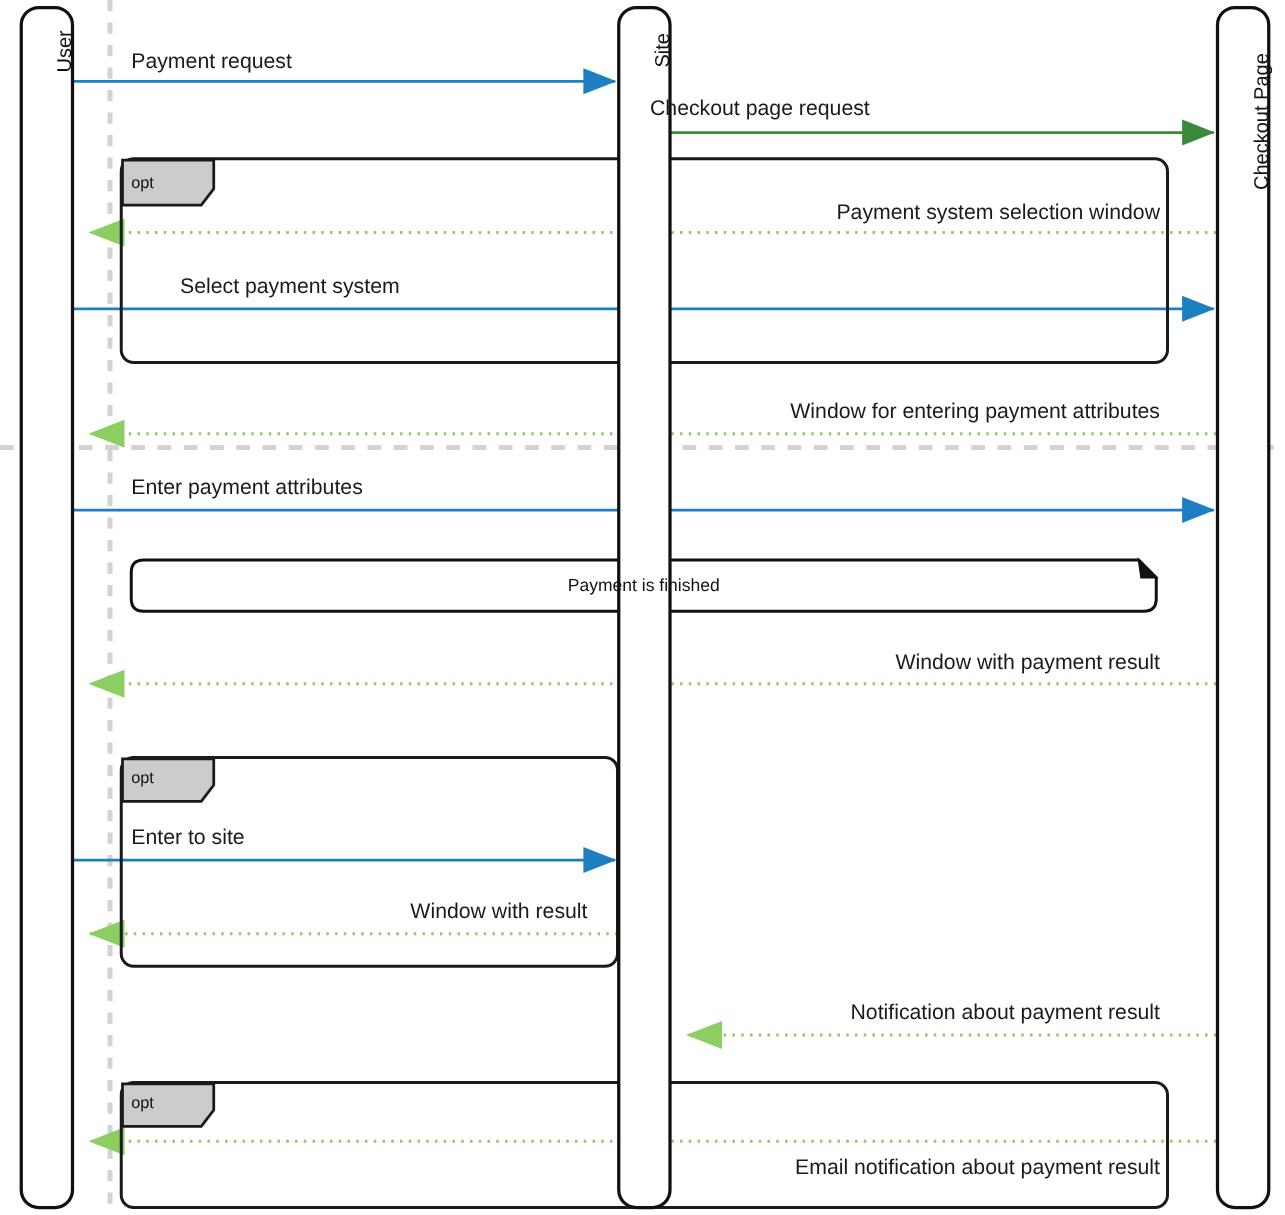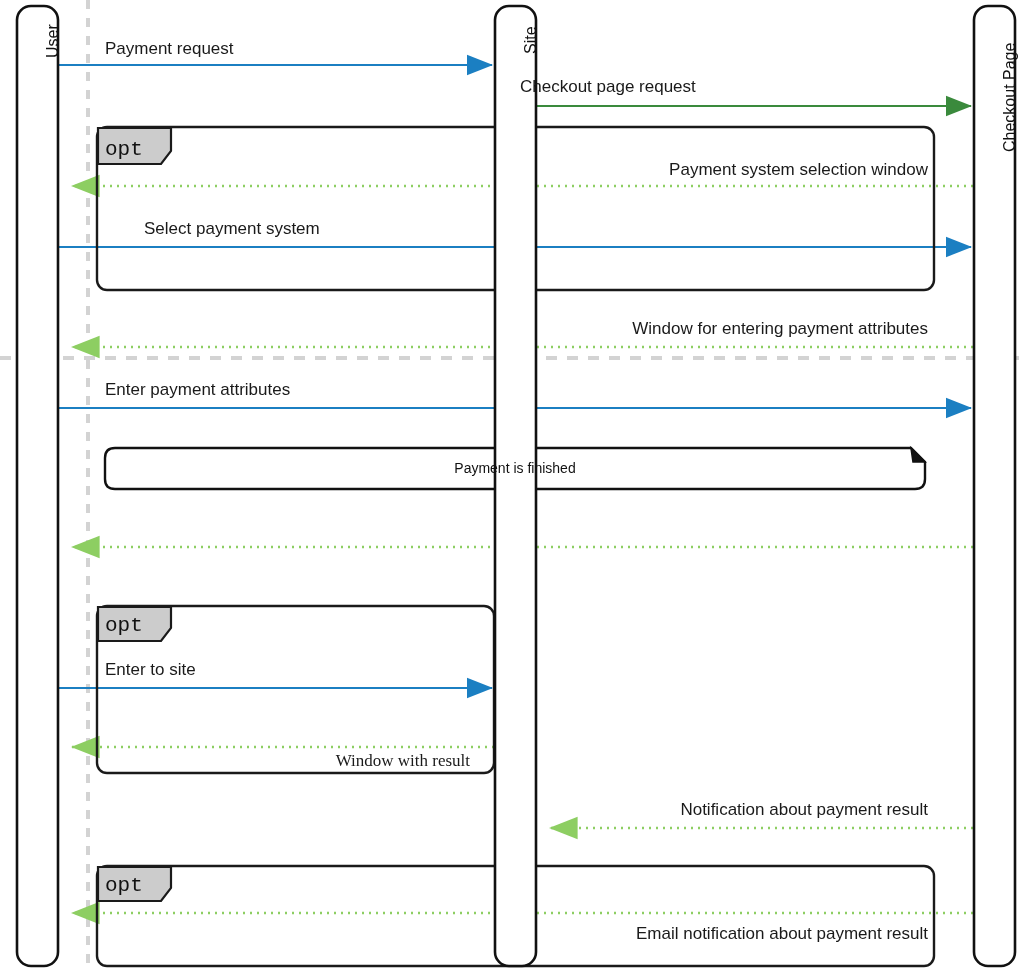--- a/index.html
+++ b/index.html
@@ -33,22 +33,22 @@
     line-height: 1;
   }
   .msg-label.left {
     text-align: left;
   }
   .msg-label.right {
     text-align: right;
   }
   .opt-tag-label {
     position: absolute;
-    font-family: Liberation Mono, monospace;
-    font-size: 21px;
+    font-family: Liberation Sans, sans-serif;
+    font-size: 13px;
     color: #111111;
     white-space: nowrap;
     line-height: 1;
   }
   .lifeline-label {
     position: absolute;
     font-family: "Liberation Sans", sans-serif;
     font-size: 16px;
     color: #111111;
     white-space: nowrap;
@@ -160,22 +160,23 @@
   <div class="msg-label left" style="left:520px; top:78px;">Checkout page request</div>
 
   <div class="msg-label right" style="left:428px; top:161px; width:500px;">Payment system selection window</div>
 
   <div class="msg-label left" style="left:144px; top:220px;">Select payment system</div>
 
   <div class="msg-label right" style="left:428px; top:320px; width:500px;">Window for entering payment attributes</div>
 
   <div class="msg-label left" style="left:105px; top:381px;">Enter payment attributes</div>
 
+  <div class="msg-label right" style="left:528px; top:521px; width:400px;">Window with payment result</div>
 
   <div class="msg-label left" style="left:105px; top:661px;">Enter to site</div>
 
-  <div class="msg-label right" style="left:170px; top:752px; width:300px;font-family:Liberation Serif, serif;">Window with result</div>
+  <div class="msg-label right" style="left:170px; top:720px; width:300px;">Window with result</div>
 
   <div class="msg-label right" style="left:528px; top:801px; width:400px;">Notification about payment result</div>
 
   <div class="msg-label right" style="left:428px; top:881px; width:500px;margin-top:44px;">Email notification about payment result</div>
 
 </div>
 
 </body></html>

